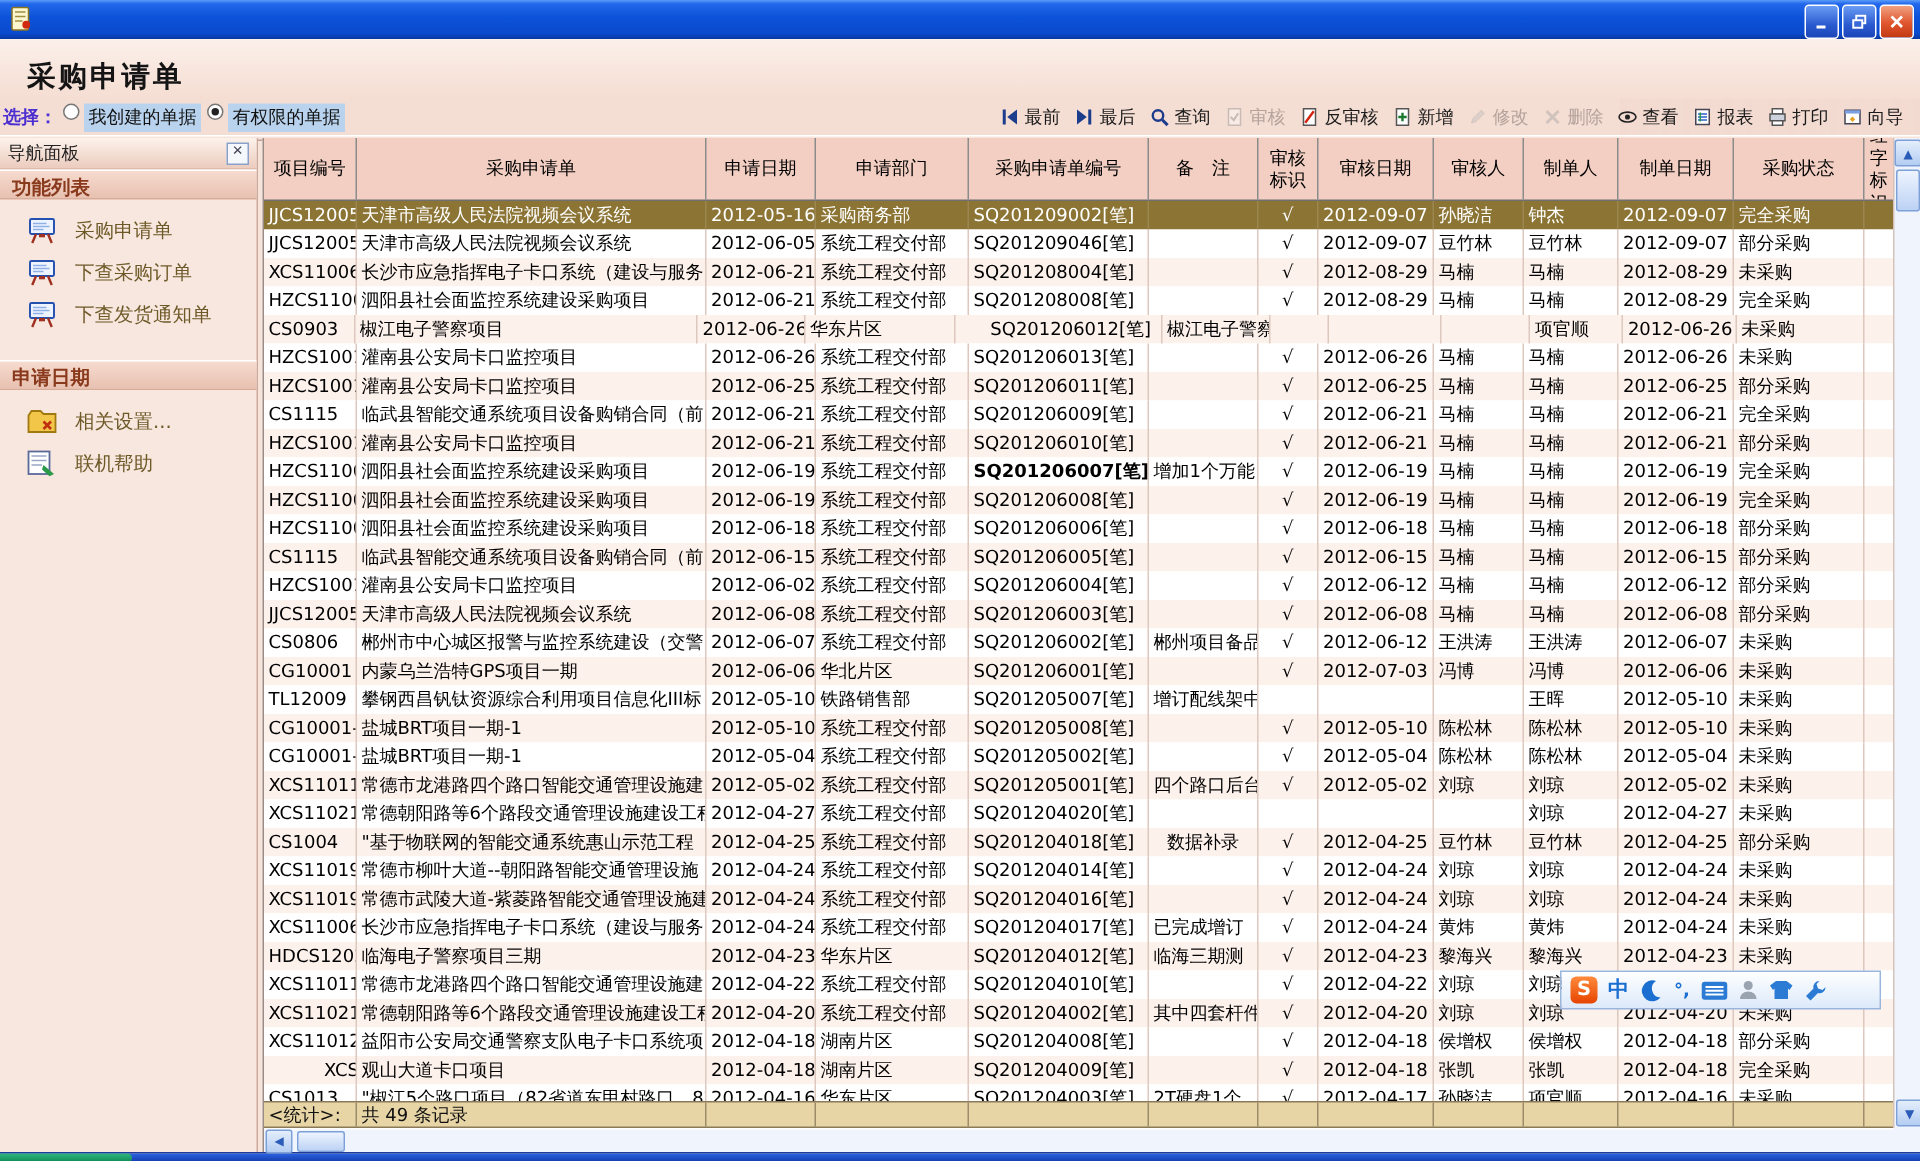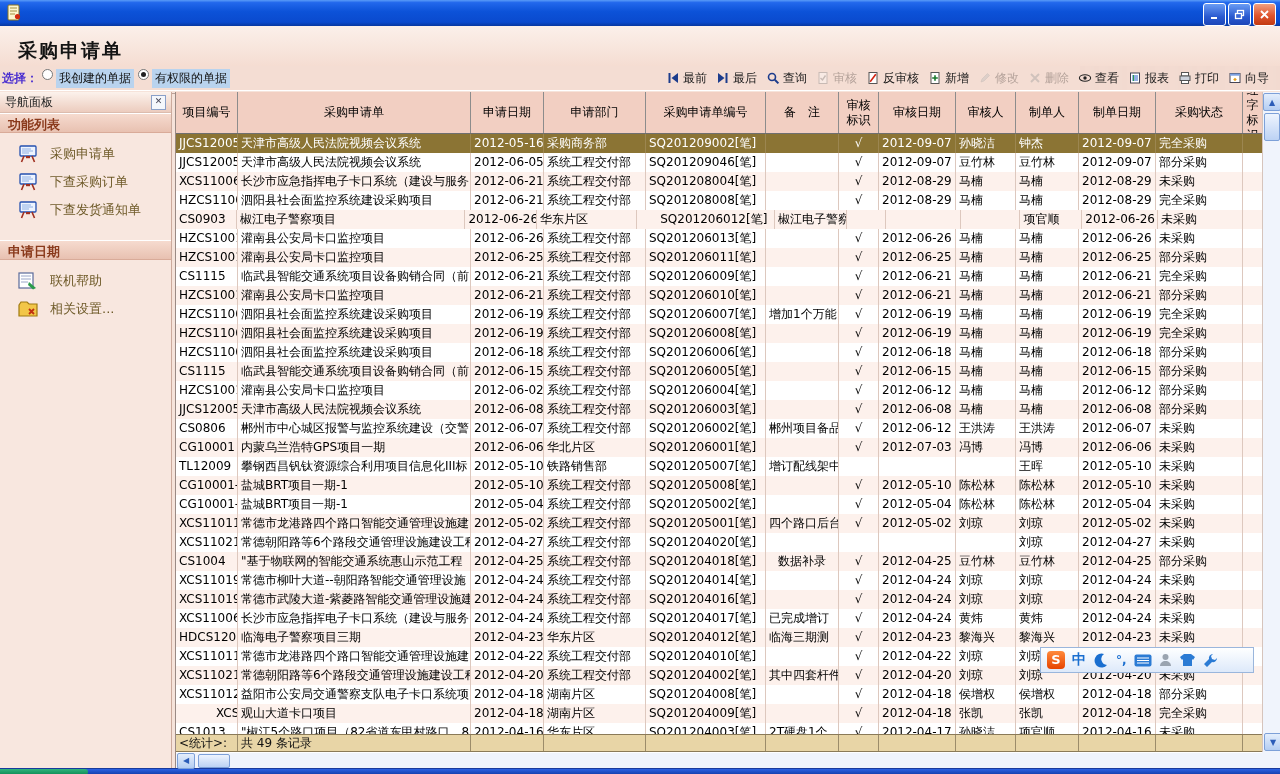--- a/index.html
+++ b/index.html
@@ -263,32 +263,32 @@
       <span>下查发货通知单</span>
     </div>
   </div>
   <div class="side-gap"></div>
   <div class="side-section">
     <span>申请日期</span>
   </div>
   <div class="side-items">
     <div class="side-item">
       <svg width="24" height="20" viewBox="0 0 24 20">
+        <path d="M3 6l2-3h6l2 2h8v12H3z" fill="#f2c648" stroke="#a07a10" stroke-width="1.2"></path>
+        <path d="M13 10l5 5M18 10l-5 5" stroke="#c03010" stroke-width="1.8"></path>
+      </svg>
+      <span>相关设置...</span>
+    </div>
+    <div class="side-item">
+      <svg width="24" height="20" viewBox="0 0 24 20">
         <rect x="3" y="2" width="14" height="15" fill="#fff" stroke="#5a6a9a" stroke-width="1.2"></rect>
         <path d="M5 5h10M5 8h10M5 11h7" stroke="#9aa6c8" stroke-width="1"></path>
         <path d="M13 11l7 6-3 1.5-5-4.5z" fill="#2a9a4a"></path>
       </svg>
       <span>联机帮助</span>
-    </div>
-    <div class="side-item">
-      <svg width="24" height="20" viewBox="0 0 24 20">
-        <path d="M3 6l2-3h6l2 2h8v12H3z" fill="#f2c648" stroke="#a07a10" stroke-width="1.2"></path>
-        <path d="M13 10l5 5M18 10l-5 5" stroke="#c03010" stroke-width="1.8"></path>
-      </svg>
-      <span>相关设置...</span>
     </div>
   </div>
 </div>
 
 <div class="grid">
   <div class="grid-header">
       <div class="hcell" style="width: 62px;">项目编号</div>
       <div class="hcell" style="width: 233px;">采购申请单</div>
       <div class="hcell" style="width: 73px;">申请日期</div>
       <div class="hcell" style="width: 102px;">申请部门</div>
@@ -436,21 +436,21 @@
         <div class="cell" style="width: 63px;">马楠</div>
         <div class="cell" style="width: 77px;">2012-06-21</div>
         <div class="cell" style="width: 87px;">部分采购</div>
         <div class="cell" style="width: 20px;"></div>
       </div>
       <div class="row even">
         <div class="cell" style="width: 62px;">HZCS11005</div>
         <div class="cell" style="width: 233px;">泗阳县社会面监控系统建设采购项目</div>
         <div class="cell" style="width: 73px;">2012-06-19</div>
         <div class="cell" style="width: 102px;">系统工程交付部</div>
-        <div class="cell" style="width: 120px;">SQ201206007[笔]</div>
+        <div class="cell" style="width: 120px; font-weight: bold;">SQ201206007[笔]</div>
         <div class="cell" style="width: 73px;">增加1个万能</div>
         <div class="cell center" style="width: 40px;">√</div>
         <div class="cell" style="width: 77px;">2012-06-19</div>
         <div class="cell" style="width: 60px;">马楠</div>
         <div class="cell" style="width: 63px;">马楠</div>
         <div class="cell" style="width: 77px;">2012-06-19</div>
         <div class="cell" style="width: 87px;">完全采购</div>
         <div class="cell" style="width: 20px;"></div>
       </div>
       <div class="row odd">

